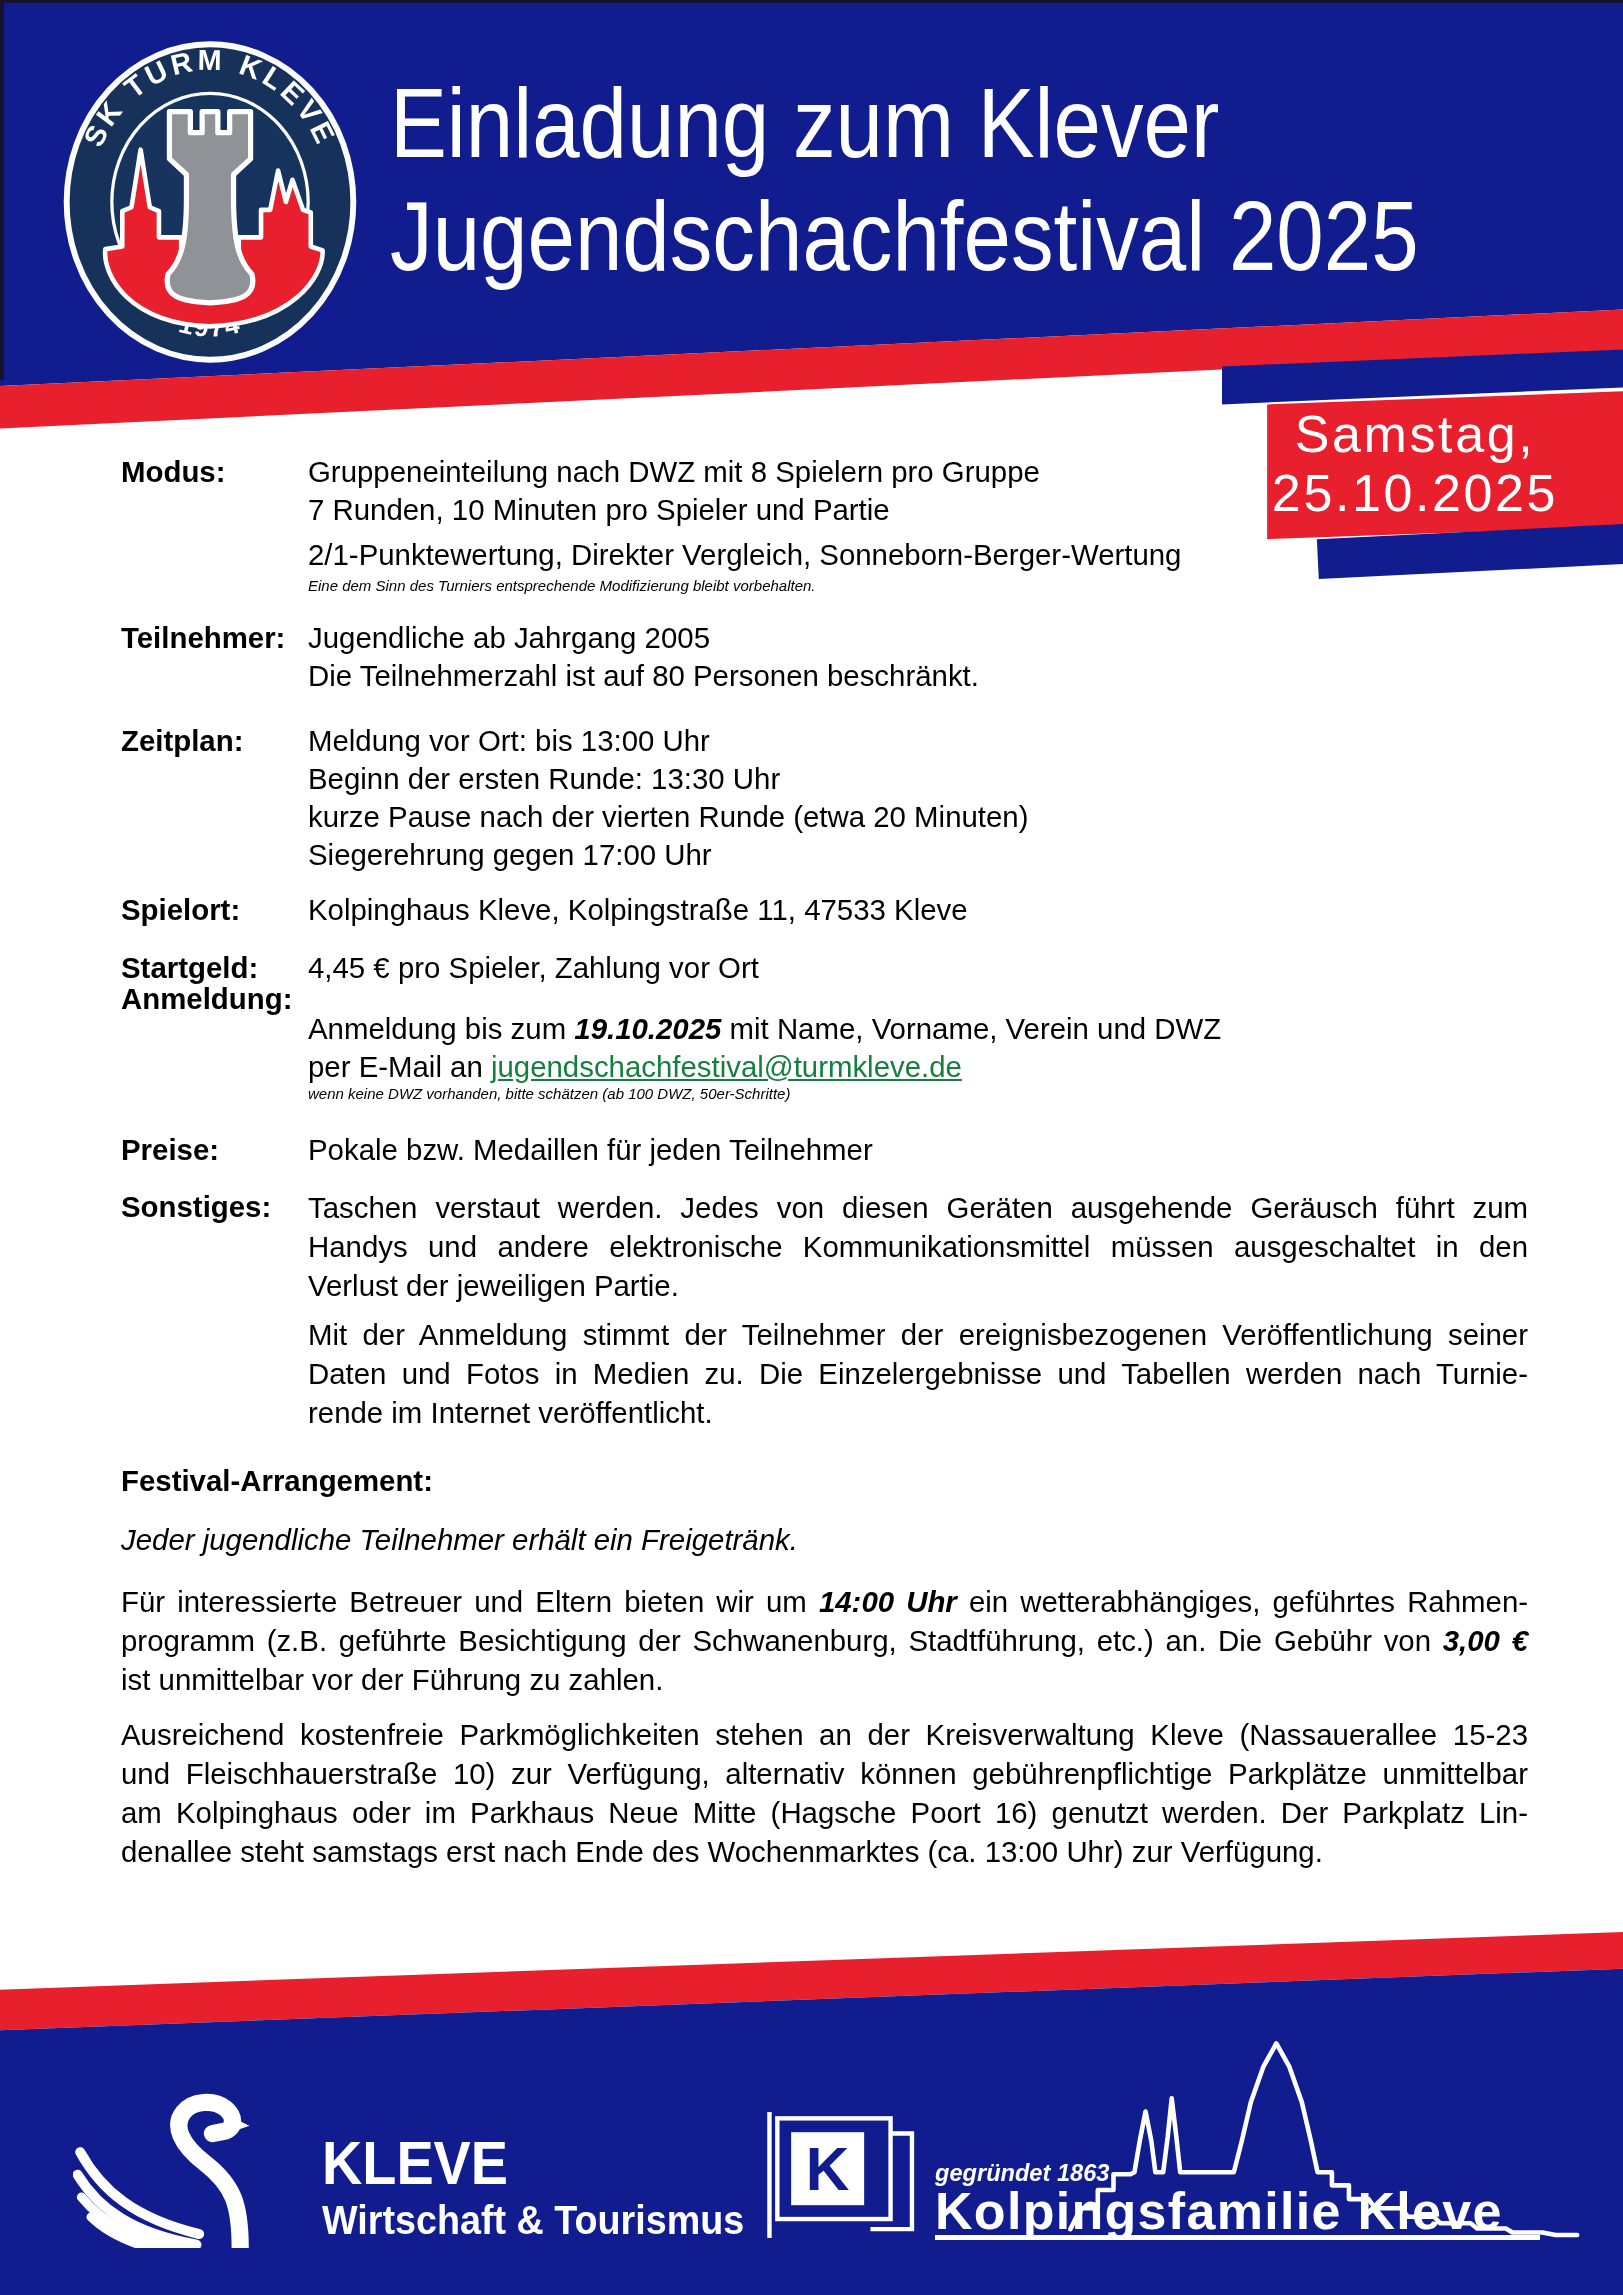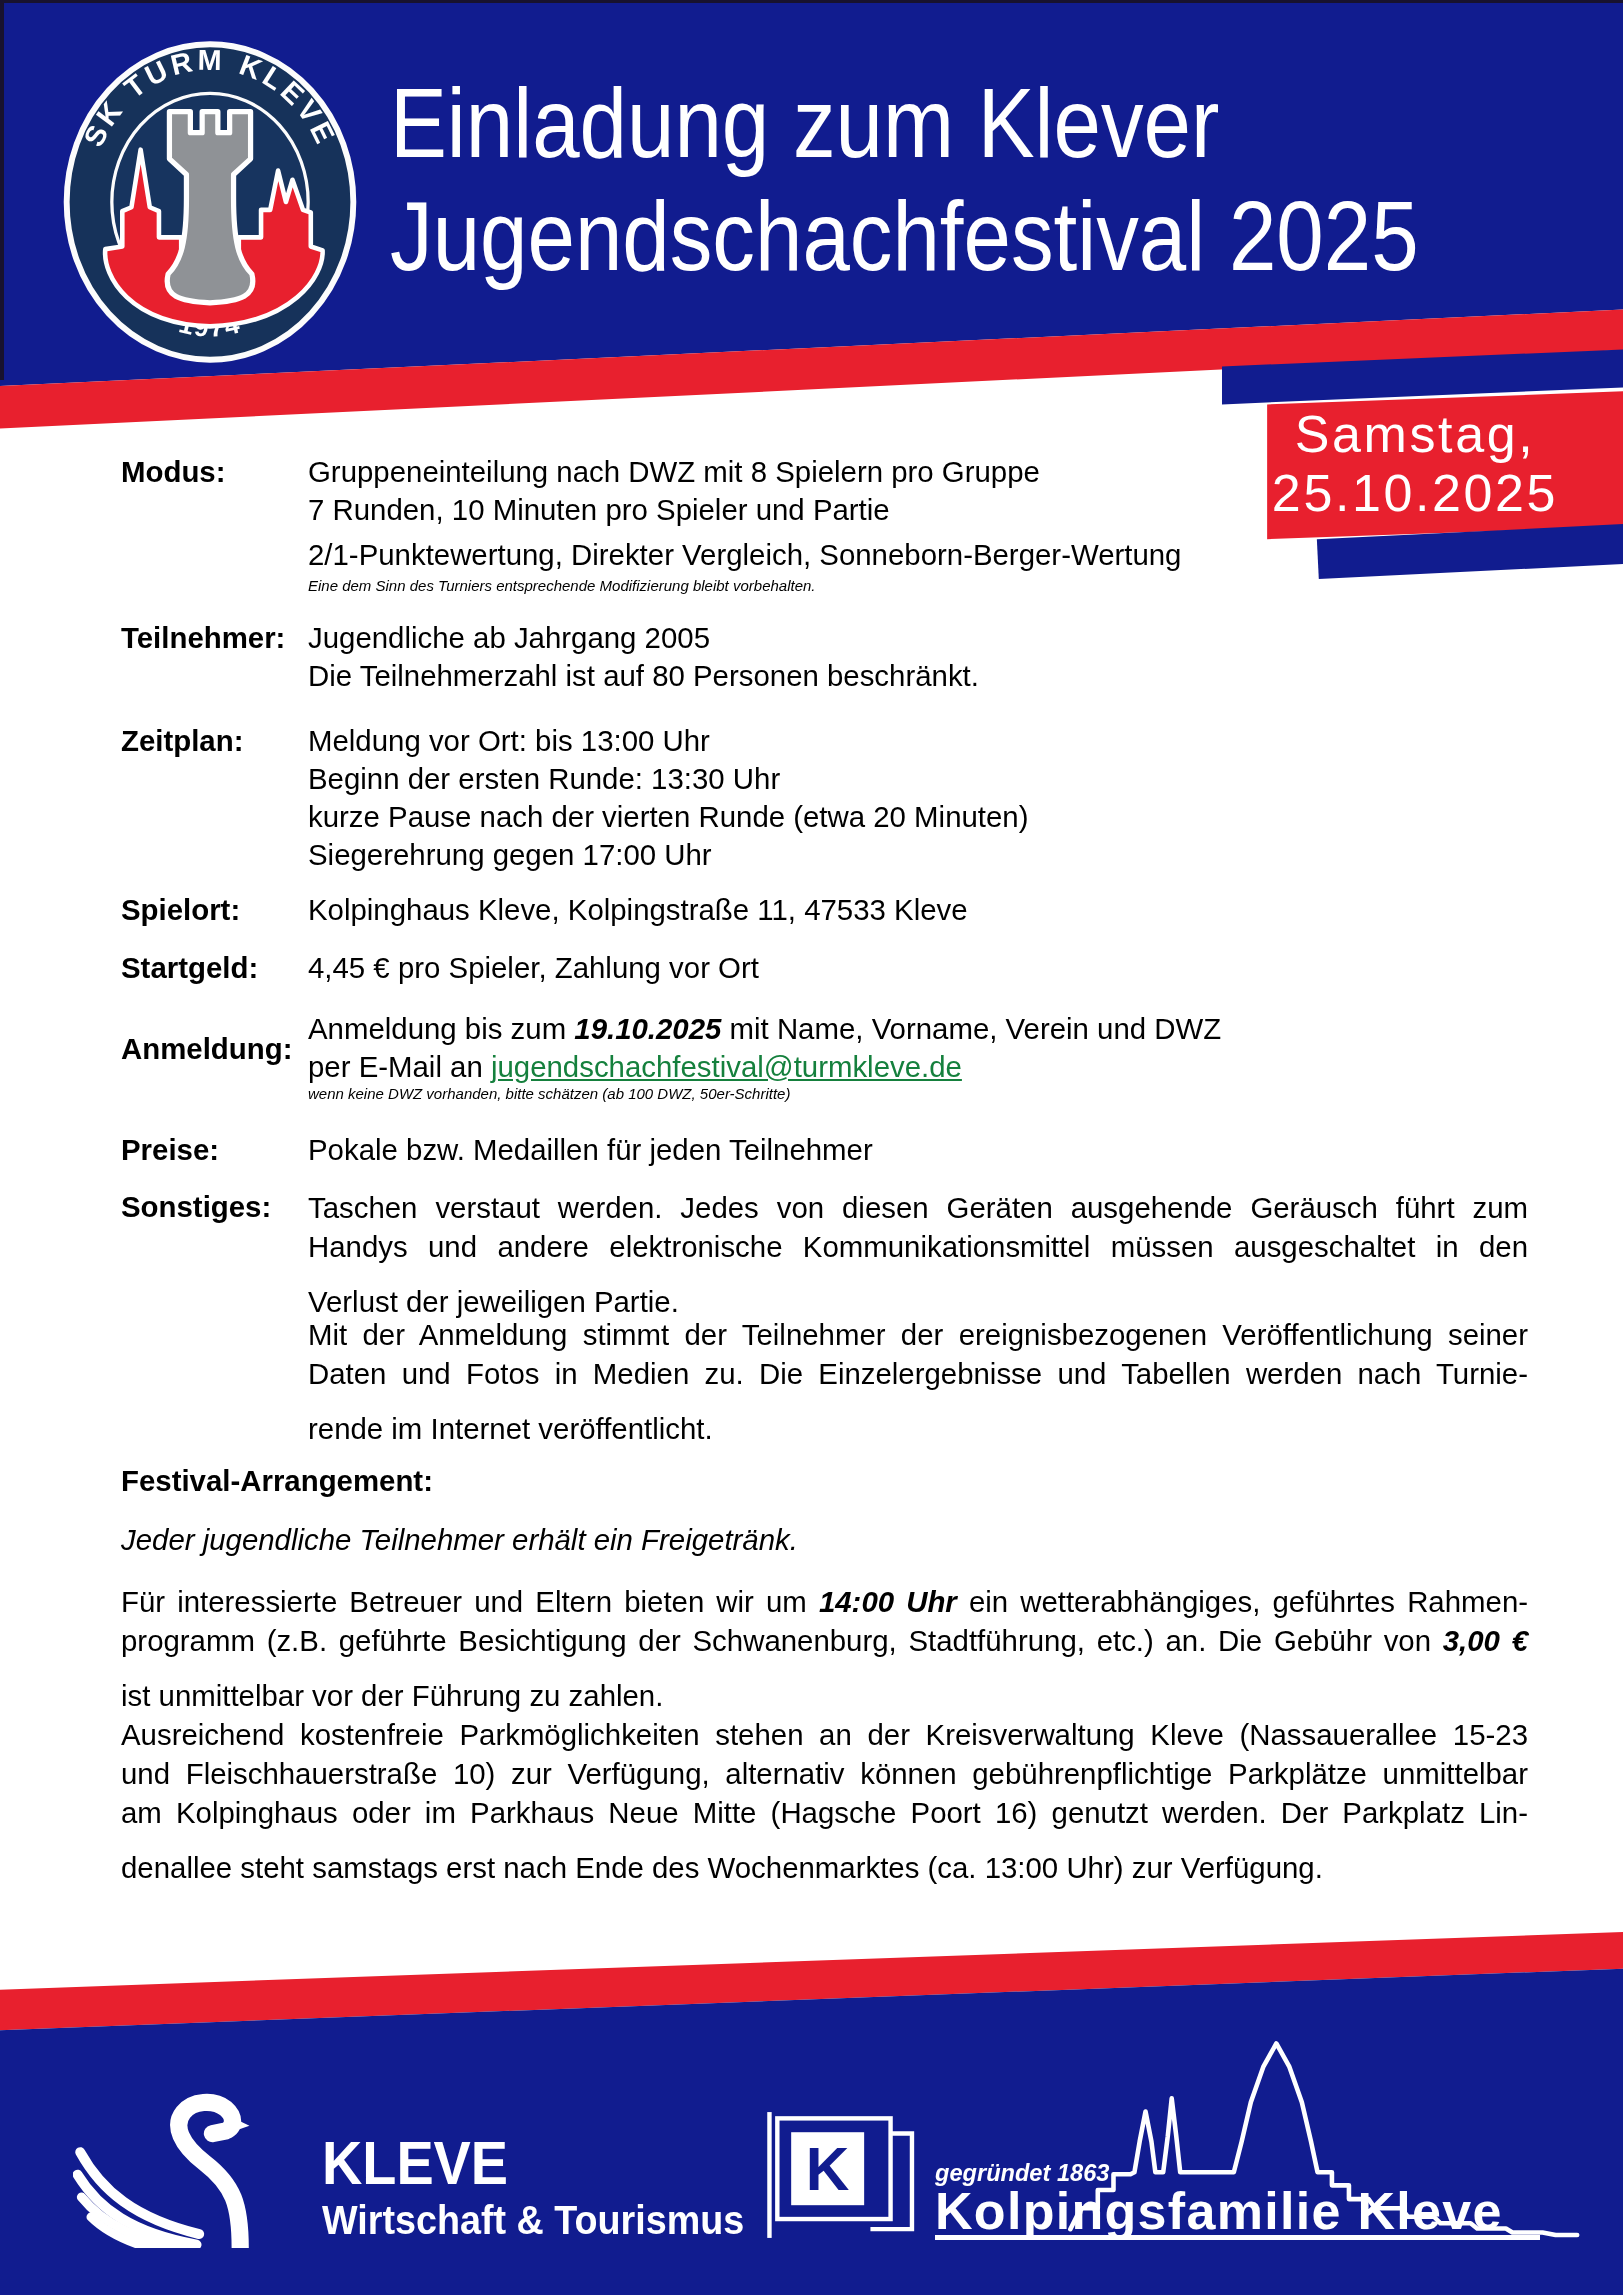--- a/index.html
+++ b/index.html
@@ -7,21 +7,21 @@
         font-family:"Liberation Sans", sans-serif;color:#000;}
   .abs{position:absolute;}
   svg{display:block;}
   .title{font-size:98px;line-height:113px;color:#fff;white-space:nowrap;
          transform:scaleX(.87);transform-origin:left top;}
   .datebadge{font-size:52px;line-height:59px;letter-spacing:2.6px;color:#fff;text-align:center;}
   .lbl{font-weight:bold;font-size:29.4px;line-height:38px;white-space:nowrap;}
   .txt{font-size:29.4px;line-height:38px;white-space:nowrap;}
   .jpar{font-size:29.4px;line-height:39px;}
   .jpar .jl{text-align:justify;text-align-last:justify;}
-  .jpar .ll{text-align:left;margin-top:16px;}
+  .jpar .ll{text-align:left;}
   .note{font-size:15px;line-height:26px;font-style:italic;white-space:nowrap;}
   .ital{font-style:italic;}
   b{font-weight:bold;font-style:italic;}
   a.mail{color:#15803d;text-decoration:underline;cursor:pointer;}
   .ftxt{color:#fff;font-weight:bold;white-space:nowrap;}
 </style>
 </head>
 <body>
 
 <div class="page">
@@ -91,21 +91,21 @@
     <div>kurze Pause nach der vierten Runde (etwa 20 Minuten)</div>
     <div>Siegerehrung gegen 17:00 Uhr</div>
   </div>
 
   <div class="abs lbl" style="left:121px;top:891px;">Spielort:</div>
   <div class="abs txt" style="left:308px;top:891px;">Kolpinghaus Kleve, Kolpingstraße 11, 47533 Kleve</div>
 
   <div class="abs lbl" style="left:121px;top:949px;">Startgeld:</div>
   <div class="abs txt" style="left:308px;top:949px;">4,45 € pro Spieler, Zahlung vor Ort</div>
 
-  <div class="abs lbl" style="left:121px;top:1030px;">Anmeldung:</div>
+  <div class="abs lbl" style="left:121px;top:980px;">Anmeldung:</div>
   <div class="abs txt" style="left:308px;top:1010px;"><span>Anmeldung bis zum </span><b>19.10.2025</b><span> mit Name, Vorname, Verein und DWZ</span></div>
   <div class="abs txt" style="left:308px;top:1048px;"><span>per E-Mail an </span><a class="mail">jugendschachfestival@turmkleve.de</a></div>
   <div class="abs note" style="left:308px;top:1081px;">wenn keine DWZ vorhanden, bitte schätzen (ab 100 DWZ, 50er-Schritte)</div>
 
   <div class="abs lbl" style="left:121px;top:1131px;">Preise:</div>
   <div class="abs txt" style="left:308px;top:1131px;">Pokale bzw. Medaillen für jeden Teilnehmer</div>
 
   <div class="abs lbl" style="left:121px;top:1188px;">Sonstiges:</div>
   <div class="abs jpar" style="left:308px;top:1188px;width:1220px;">
     <div class="jl">Taschen verstaut werden. Jedes von diesen Geräten ausgehende Geräusch führt zum</div>

